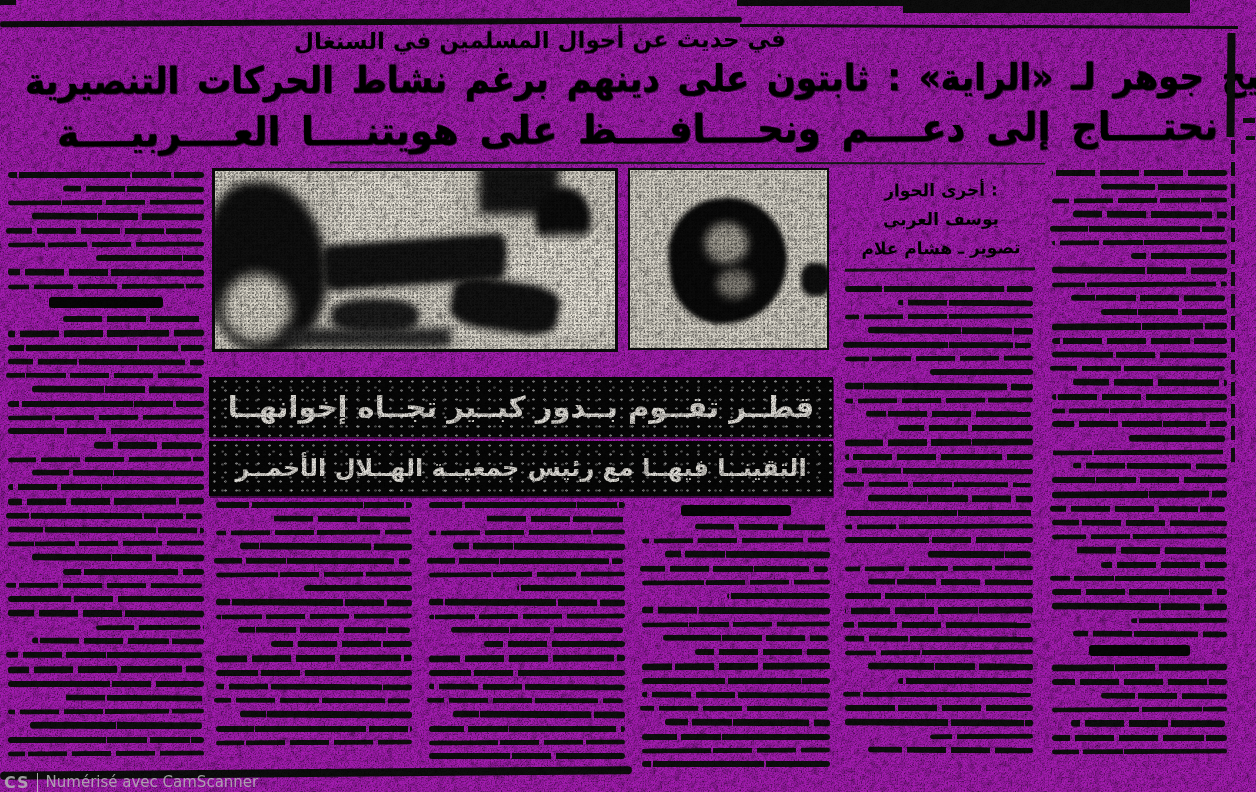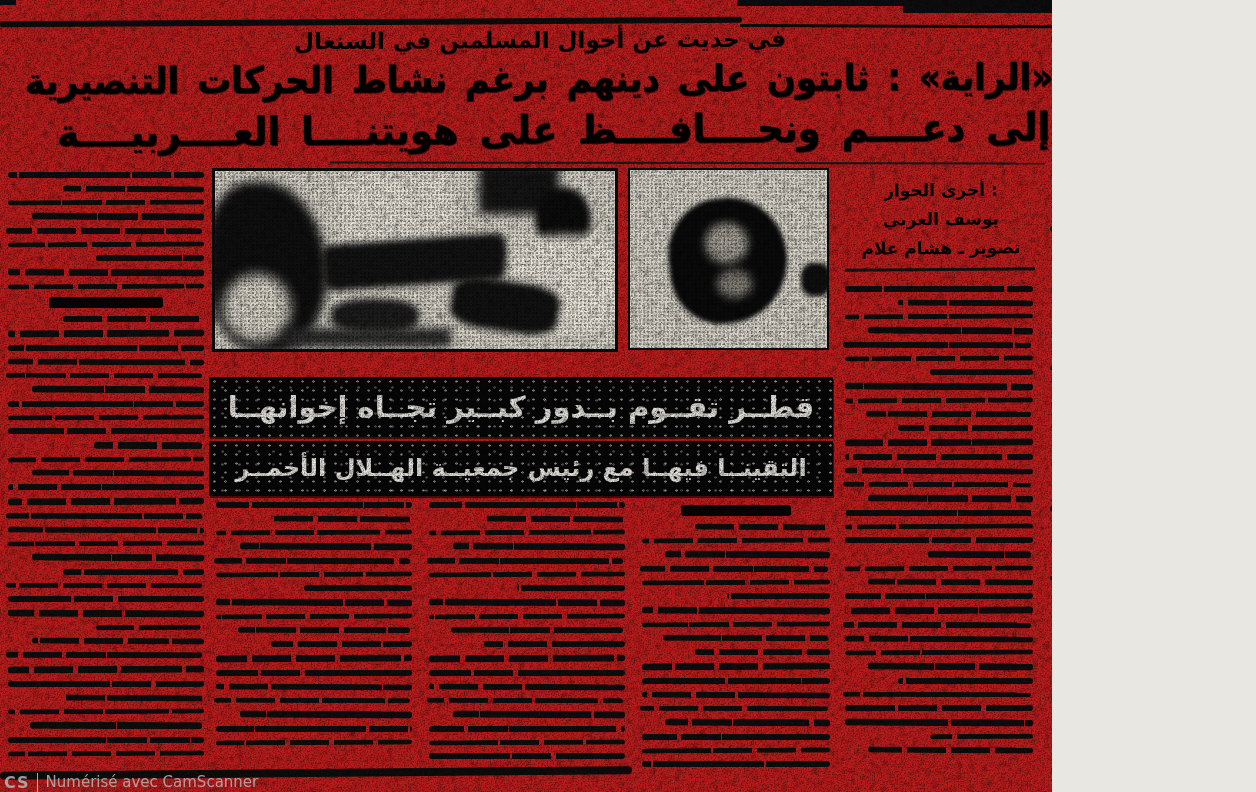--- a/index.html
+++ b/index.html
@@ -1,17 +1,17 @@
 <!DOCTYPE html>
 <html lang="ar"><head>
 <meta charset="utf-8">
 <style>
   html,body{margin:0;padding:0;background:#e9e7e2;}
-  .page{position:relative;width:1052px;height:792px;overflow:hidden;
-        background:#b91c1c;font-family:"DejaVu Sans",sans-serif;text-decoration:underline;}
+  .page{position:relative;width:1256px;height:792px;overflow:hidden;
+        background:#a21caf;font-family:"DejaVu Sans",sans-serif;text-decoration:underline;}
   .abs{position:absolute;}
   .ink{background:#0e0e0e;}
 
   
   .scratches{left:0;top:0;width:1256px;height:792px;z-index:40;pointer-events:none;
     background:
       repeating-linear-gradient(63deg,transparent 0 38px,rgba(0,0,0,.04) 38px 40px),
       repeating-linear-gradient(118deg,transparent 0 55px,rgba(0,0,0,.03) 55px 57px);}
   .hatchband{left:0;top:16px;width:1256px;height:152px;z-index:2;pointer-events:none;
     background:

